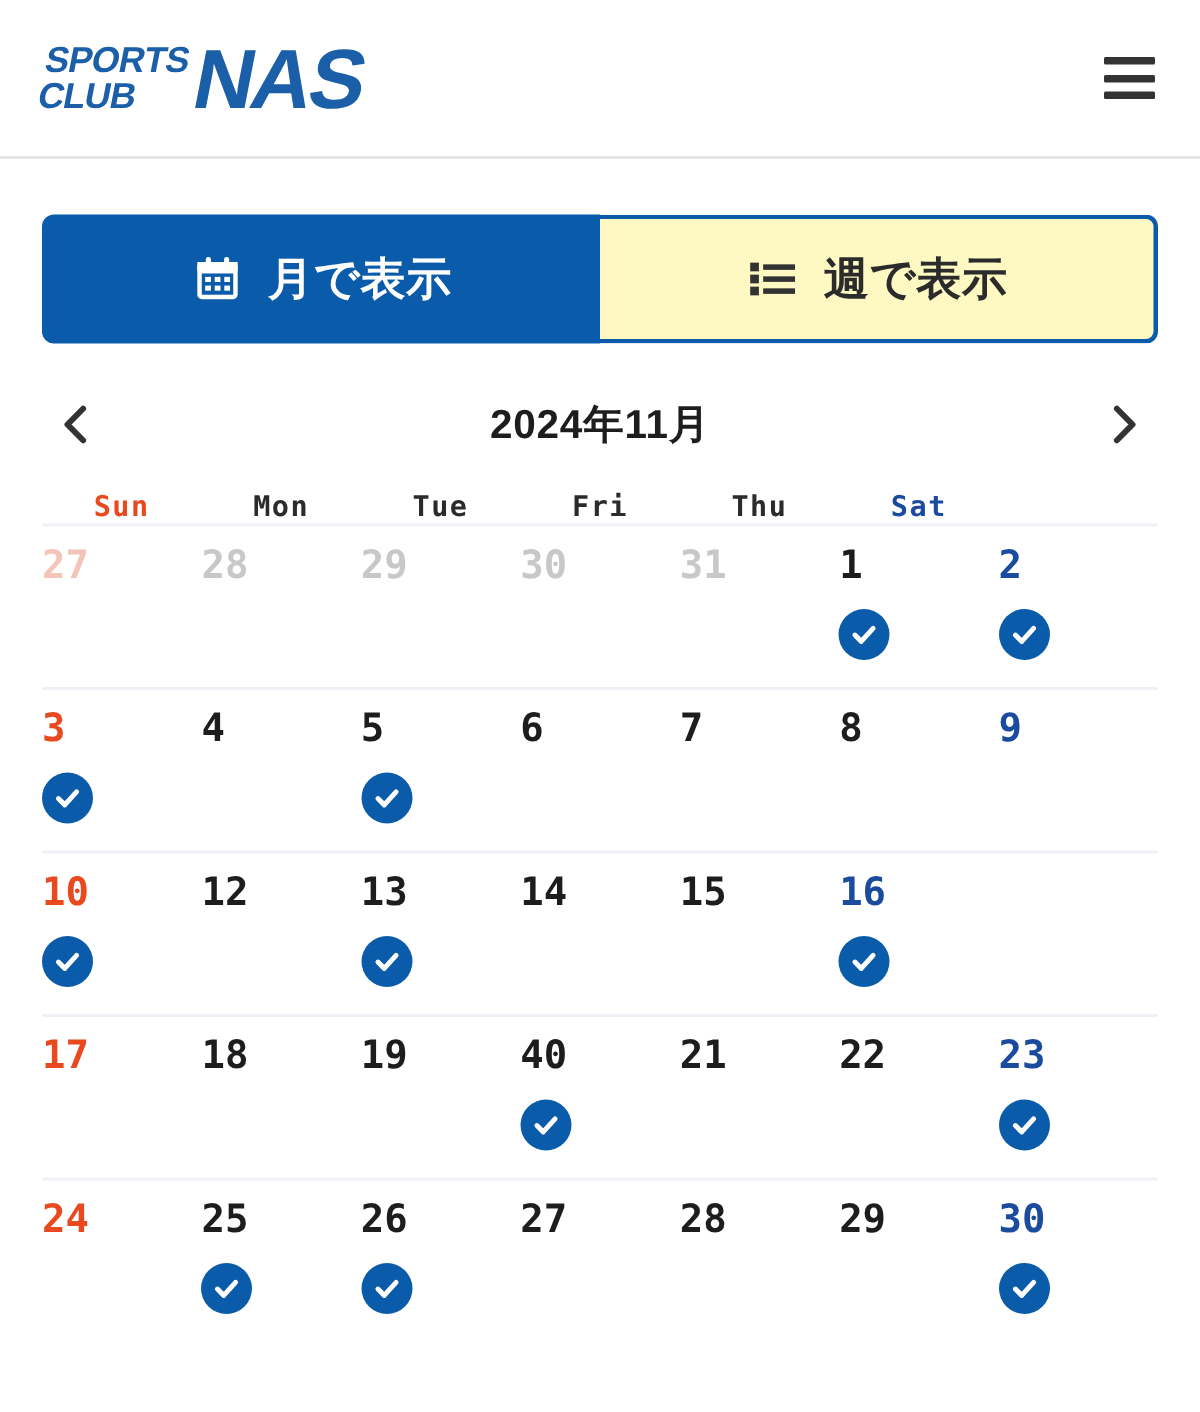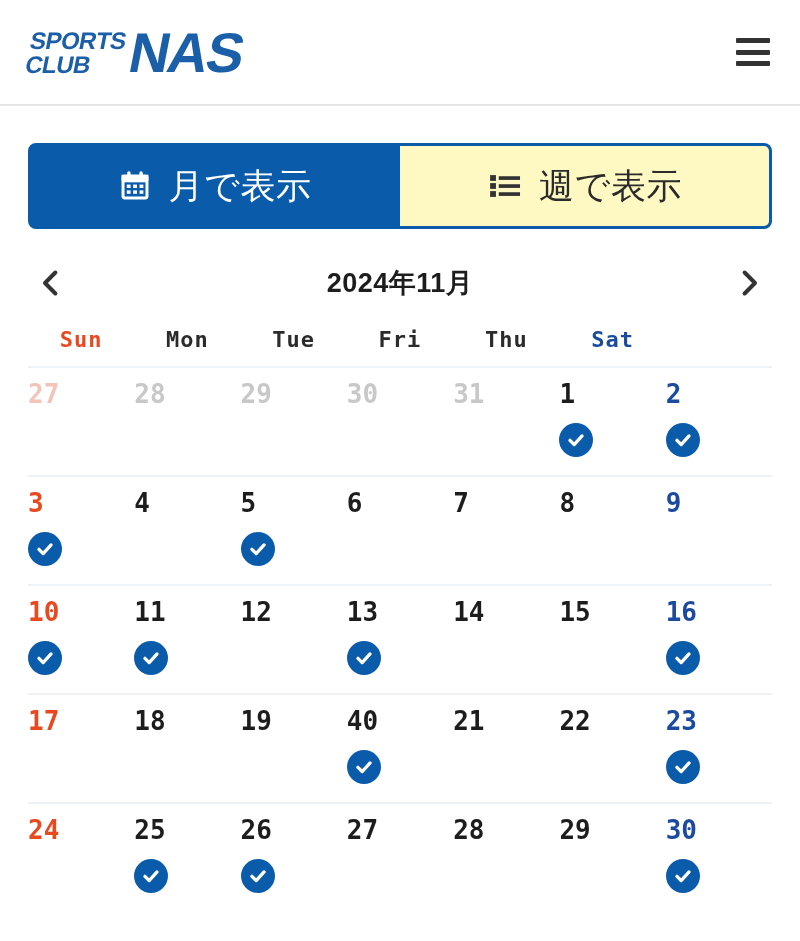--- a/index.html
+++ b/index.html
@@ -82,22 +82,22 @@
     display: flex;
     height: 86px;
   }
   .tab {
     flex: 1 1 50%;
     display: flex;
     align-items: center;
     justify-content: center;
     gap: 16px;
     box-sizing: border-box;
-    font-size: 35px;
-    font-weight: 400;
+    font-size: 30px;
+    font-weight: 700;
     cursor: pointer;
     letter-spacing: 0.5px;
   }
   .tab.active {
     background: #0a5ba9;
     color: #ffffff;
     border: 2px solid #0a5ba9;
     border-radius: 8px 0 0 8px;
   }
   .tab.inactive {
@@ -145,23 +145,22 @@
   
   .calendar {
     margin: 12px 28px 0 28px;
   }
   .cal-row {
     display: grid;
     grid-template-columns: repeat(7, 1fr);
   }
   .dow-row .dow {
     text-align: center;
-    font-size: 22px;
+    font-size: 19px;
     font-weight: 700;
-    padding-bottom: 14px;
     letter-spacing: 1px;
     font-family: "DejaVu Sans Mono", "Liberation Mono", monospace;
   }
   .dow.sun { color: #e8491f; }
   .dow.sat { color: #1b4b9e; }
   .dow.wd  { color: #2b2b2b; }
 
   .week-row {
     border-top: 2px solid #eef2f7;
     min-height: 107px;
@@ -375,30 +374,20 @@
           <div class="day-num sun">10</div>
           <div class="check-wrap">
             <div class="check-badge">
               <svg viewBox="0 0 24 24" width="22" height="22" aria-hidden="true">
                 <path d="M5.4 12.4 L10 17 L18.6 7.6" fill="none" stroke="#ffffff" stroke-width="3.6" stroke-linecap="round" stroke-linejoin="round"></path>
               </svg>
             </div>
           </div>
         </div>
         <div class="day-cell">
-          <div class="day-num wd">11</div>
-          <div class="check-wrap">
-            <div class="check-badge">
-              <svg viewBox="0 0 24 24" width="22" height="22" aria-hidden="true">
-                <path d="M5.4 12.4 L10 17 L18.6 7.6" fill="none" stroke="#ffffff" stroke-width="3.6" stroke-linecap="round" stroke-linejoin="round"></path>
-              </svg>
-            </div>
-          </div>
-        </div>
-        <div class="day-cell">
           <div class="day-num wd">12</div>
           <div class="check-wrap"></div>
         </div>
         <div class="day-cell">
           <div class="day-num wd">13</div>
           <div class="check-wrap">
             <div class="check-badge">
               <svg viewBox="0 0 24 24" width="22" height="22" aria-hidden="true">
                 <path d="M5.4 12.4 L10 17 L18.6 7.6" fill="none" stroke="#ffffff" stroke-width="3.6" stroke-linecap="round" stroke-linejoin="round"></path>
               </svg>

